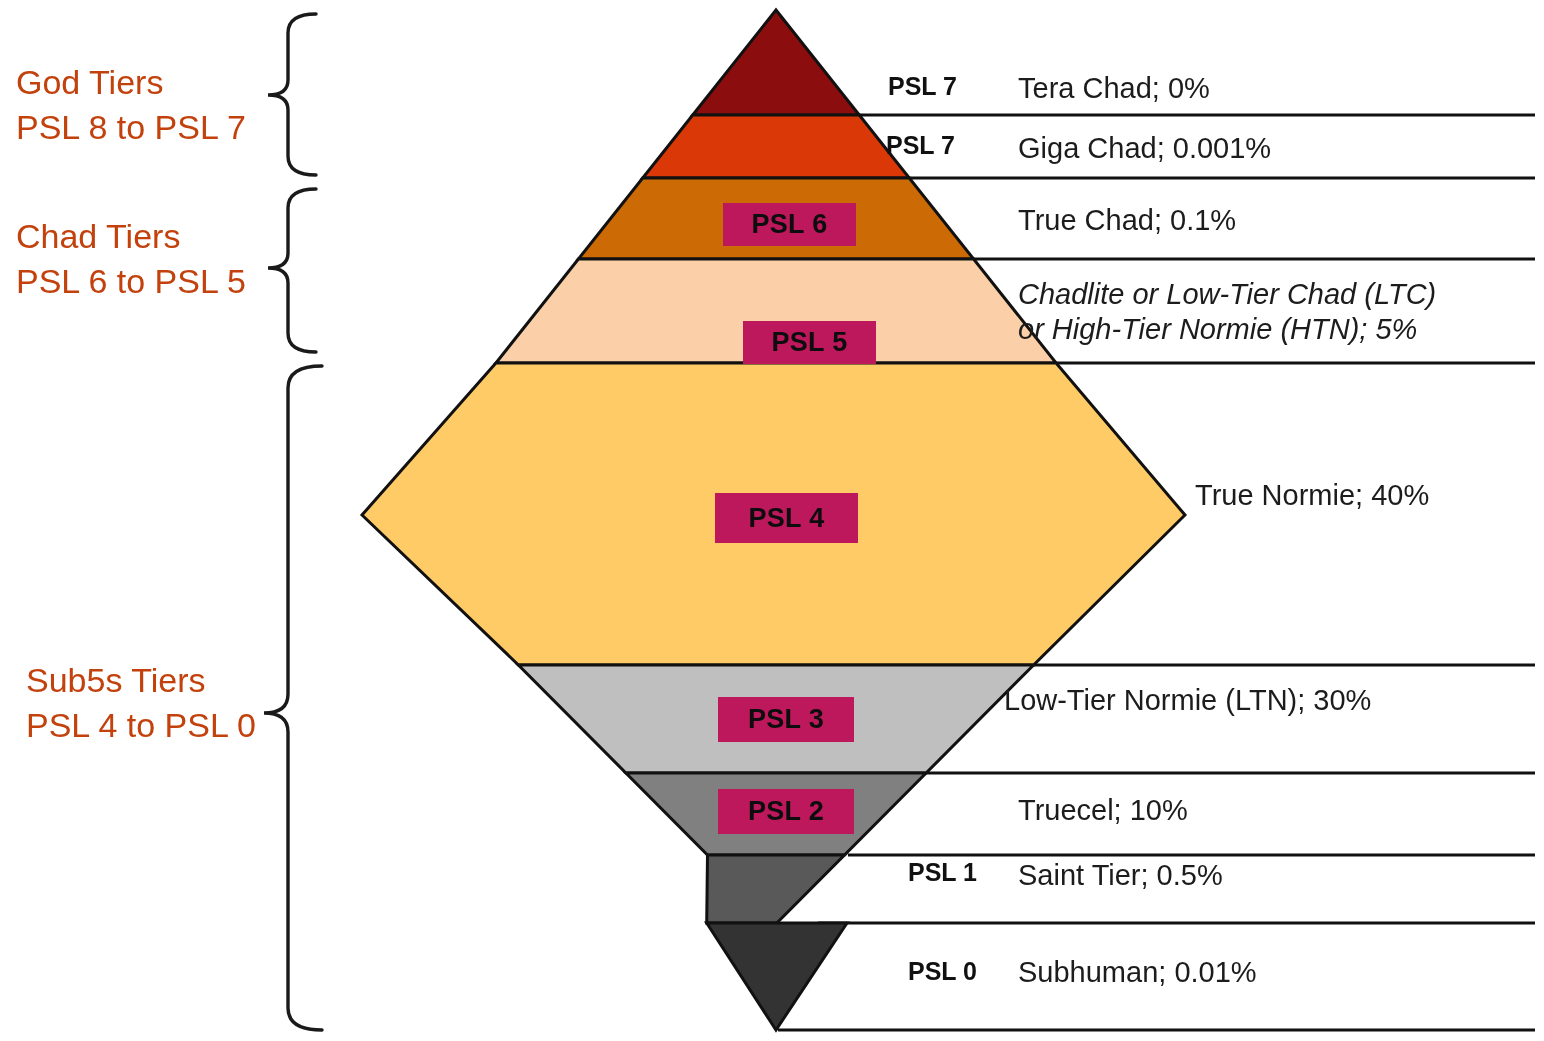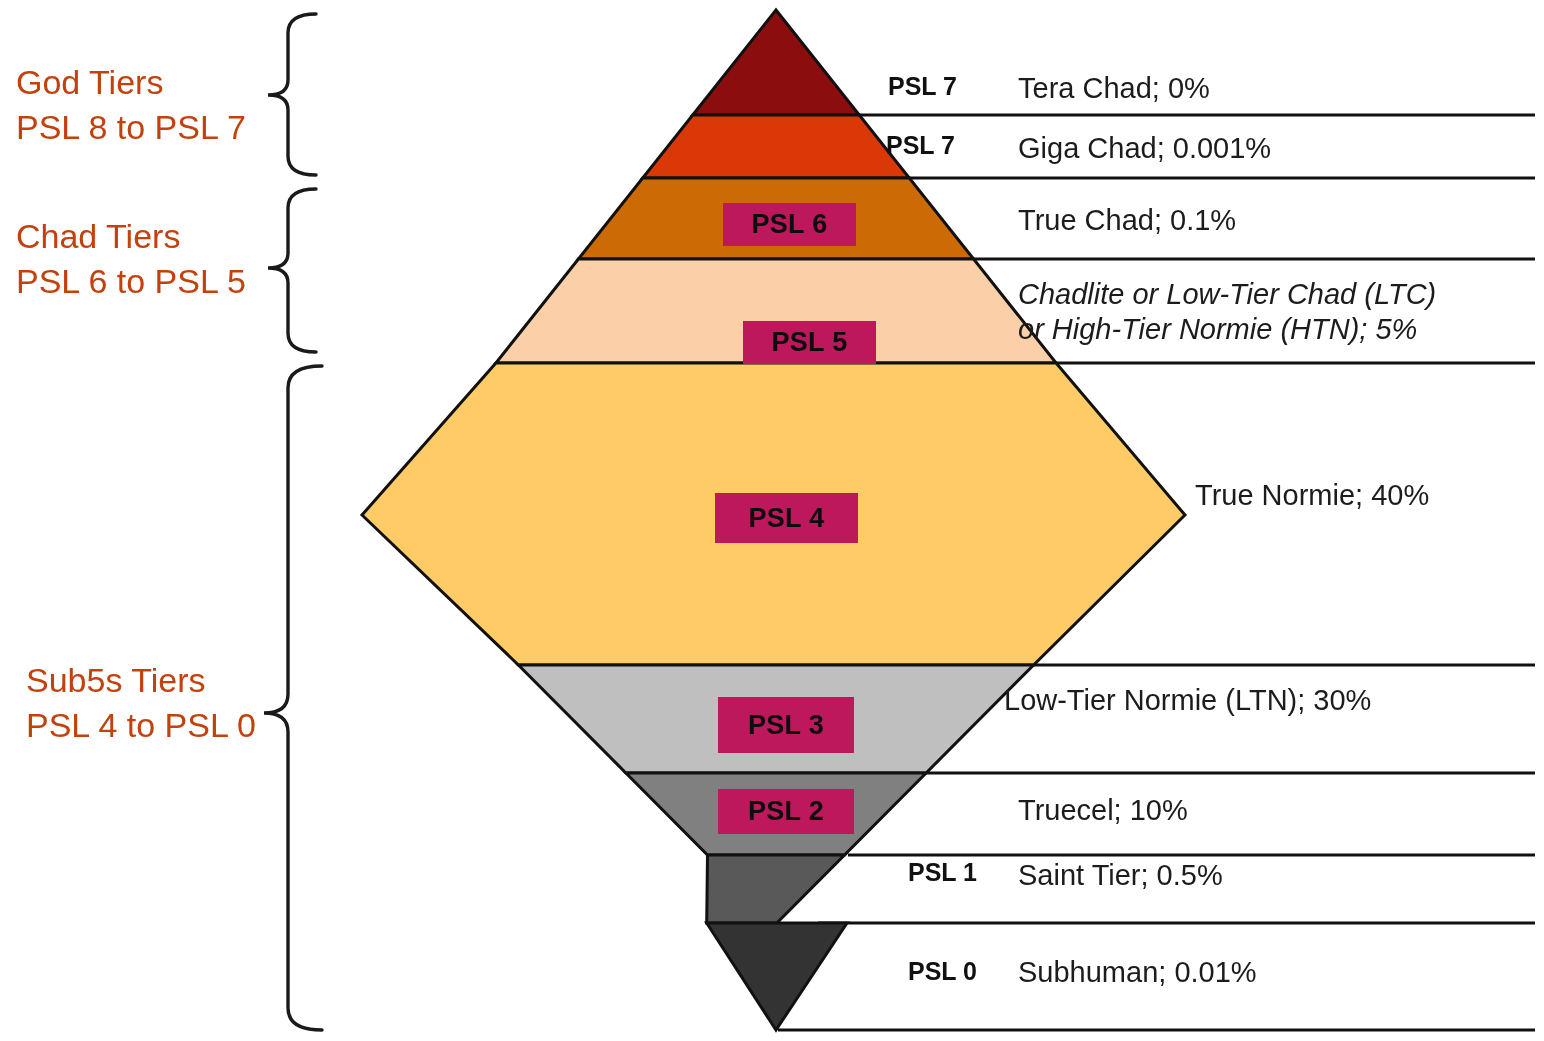--- a/index.html
+++ b/index.html
@@ -131,21 +131,21 @@
   </div>
 
   <div class="psl-code" style="left:888px; top:72px;">PSL 7</div>
   <div class="psl-code" style="left:886px; top:131px;">PSL 7</div>
   <div class="psl-code" style="left:908px; top:858px;">PSL 1</div>
   <div class="psl-code" style="left:908px; top:957px;">PSL 0</div>
 
   <div class="band-chip" style="left:723px; top:203px; width:133px; height:43px;">PSL 6</div>
   <div class="band-chip" style="left:743px; top:301px; width:133px; height:43px;margin-top:20px;">PSL 5</div>
   <div class="band-chip" style="left:715px; top:493px; width:143px; height:50px;">PSL 4</div>
-  <div class="band-chip" style="left:718px; top:697px; width:136px; height:56px;">PSL 3</div>
+  <div class="band-chip" style="left:718px; top:697px; width:136px; height:45px;">PSL 3</div>
   <div class="band-chip" style="left:718px; top:789px; width:136px; height:45px;">PSL 2</div>
 
   <div class="tier-desc" style="left:1018px; top:71px;">Tera Chad; 0%</div>
   <div class="tier-desc" style="left:1018px; top:131px;">Giga Chad; 0.001%</div>
   <div class="tier-desc" style="left:1018px; top:203px;">True Chad; 0.1%</div>
 
   <div class="tier-desc" style="left:1018px; top:277px;font-style:italic;">
     <div>Chadlite or Low-Tier Chad (LTC)</div>
     <div>or High-Tier Normie (HTN); 5%</div>
   </div>

